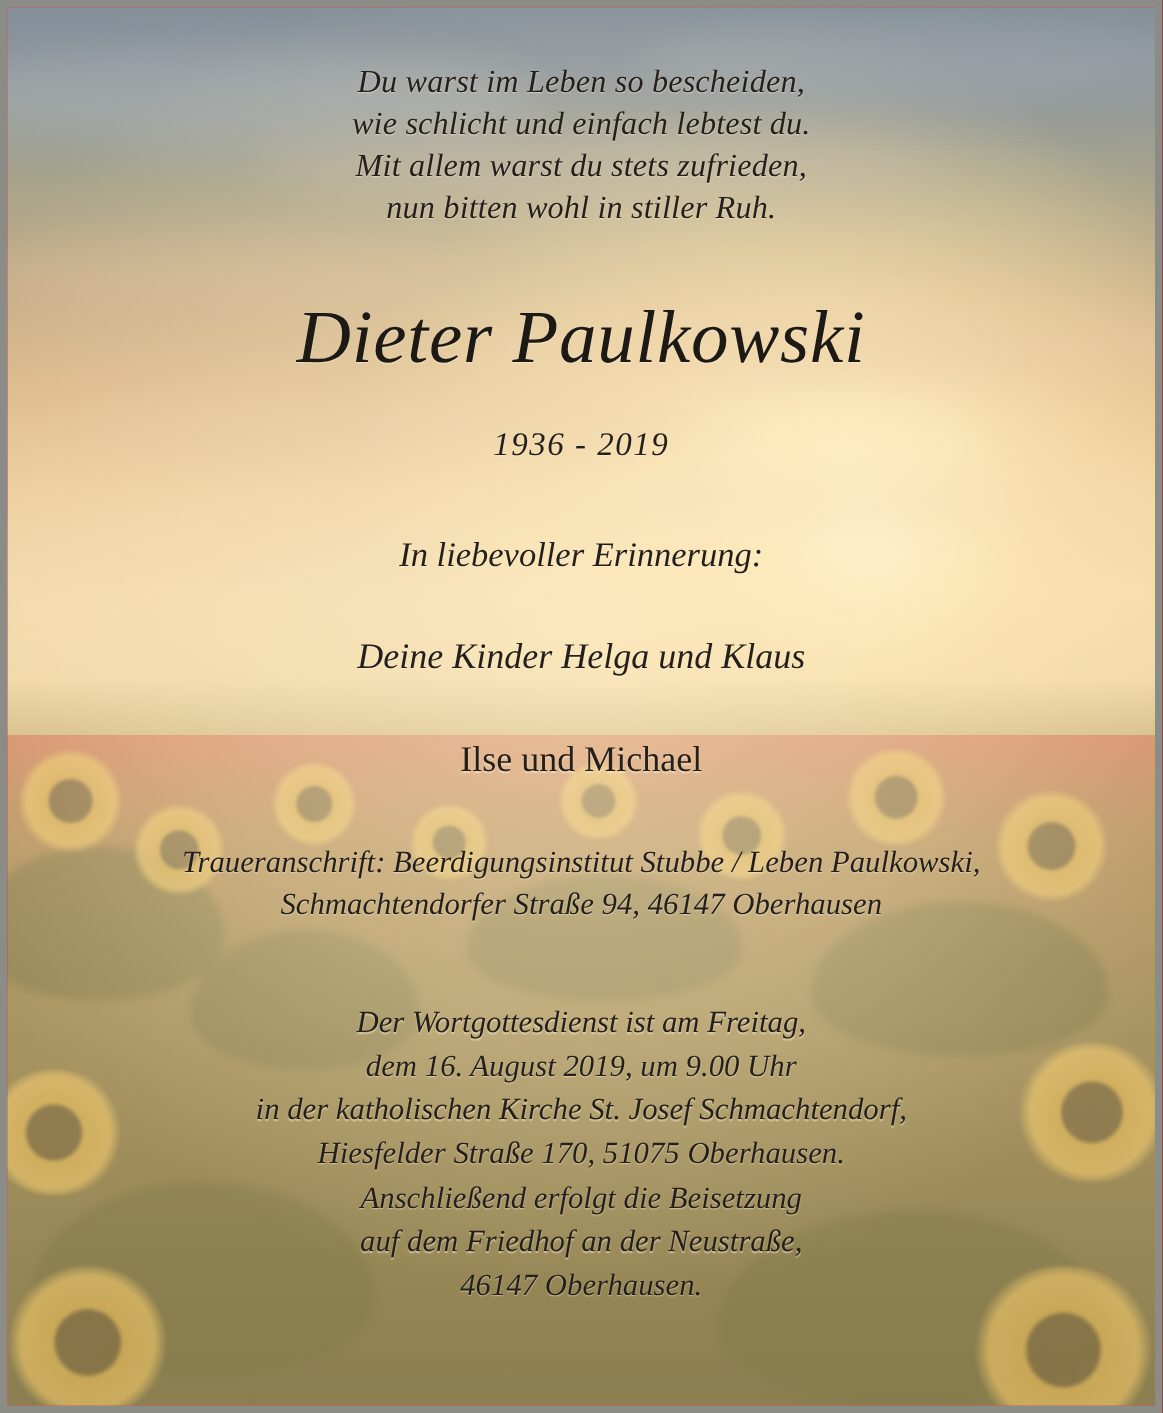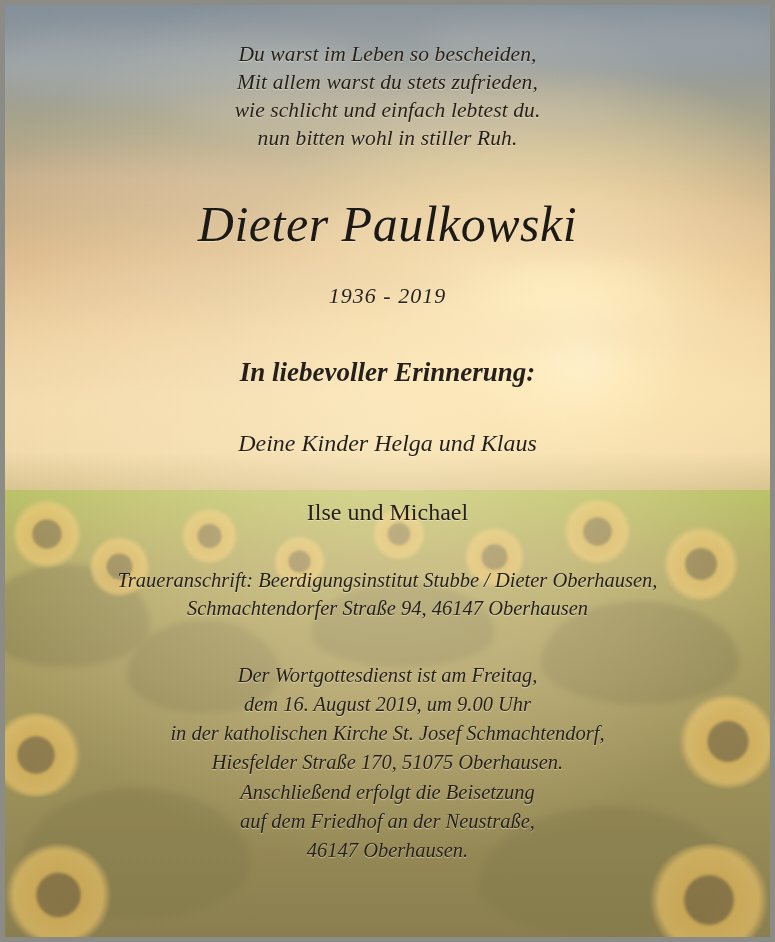--- a/index.html
+++ b/index.html
@@ -14,21 +14,21 @@
     font-family: "Liberation Serif", serif;
   }
 
   .card {
     position: relative;
     width: 775px;
     height: 942px;
     box-sizing: border-box;
     border: 5px solid #8c8c86;
     overflow: hidden;
-    background: #84cc16;
+    background: #ef4444;
   }
 
   
   .bg {
     position: absolute;
     inset: 0;
     z-index: 0;
   }
   .bg-sky {
     position: absolute;
@@ -135,23 +135,22 @@
 
   .years {
     font-style: italic;
     font-size: 22px;
     margin-top: 34px;
     letter-spacing: 1px;
   }
 
   .memory {
     font-style: italic;
-    font-size: 27px;
+    font-size: 23px;
     margin-top: 48px;
-    font-weight: bold;
   }
 
   .children {
     font-style: italic;
     font-size: 24px;
     margin-top: 42px;
   }
 
   .children2 {
     font-size: 24px;
@@ -162,21 +161,21 @@
     font-style: italic;
     font-size: 20.5px;
     line-height: 1.40;
     margin-top: 40px;
   }
 
   .service {
     font-style: italic;
     font-size: 20.5px;
     line-height: 1.42;
-    margin-top: 38px;
+    margin-top: 50px;
   }
   .service div { white-space: nowrap; }
 </style>
 </head>
 <body>
 
 <div class="card">
 
   <div class="bg">
     <div class="bg-sky"></div>
@@ -211,37 +210,37 @@
     <div class="flower" style="left:0%;  top:90%; width:14%; height:11%;"></div>
     <div class="flower" style="left:84%; top:90%; width:16%; height:12%;"></div>
 
     <div class="haze"></div>
   </div>
 
   <div class="content">
 
     <div class="verse">
       <div>Du warst im Leben so bescheiden,</div>
+      <div>wie schlicht und einfach lebtest du.</div>
       <div>Mit allem warst du stets zufrieden,</div>
-      <div>wie schlicht und einfach lebtest du.</div>
       <div>nun bitten wohl in stiller Ruh.</div>
     </div>
 
     <div class="name">Dieter Paulkowski</div>
 
     <div class="years">1936 - 2019</div>
 
     <div class="memory">In liebevoller Erinnerung:</div>
 
     <div class="children">Deine Kinder Helga und Klaus</div>
 
     <div class="children2">Ilse und Michael</div>
 
     <div class="address">
-      <div>Traueranschrift: Beerdigungsinstitut Stubbe / Dieter Oberhausen,</div>
+      <div>Traueranschrift: Beerdigungsinstitut Stubbe / Leben Paulkowski,</div>
       <div>Schmachtendorfer Straße 94, 46147 Oberhausen</div>
     </div>
 
     <div class="service">
       <div>Der Wortgottesdienst ist am Freitag,</div>
       <div>dem 16. August 2019, um 9.00 Uhr</div>
       <div>in der katholischen Kirche St. Josef Schmachtendorf,</div>
       <div>Hiesfelder Straße 170, 51075 Oberhausen.</div>
       <div>Anschließend erfolgt die Beisetzung</div>
       <div>auf dem Friedhof an der Neustraße,</div>

